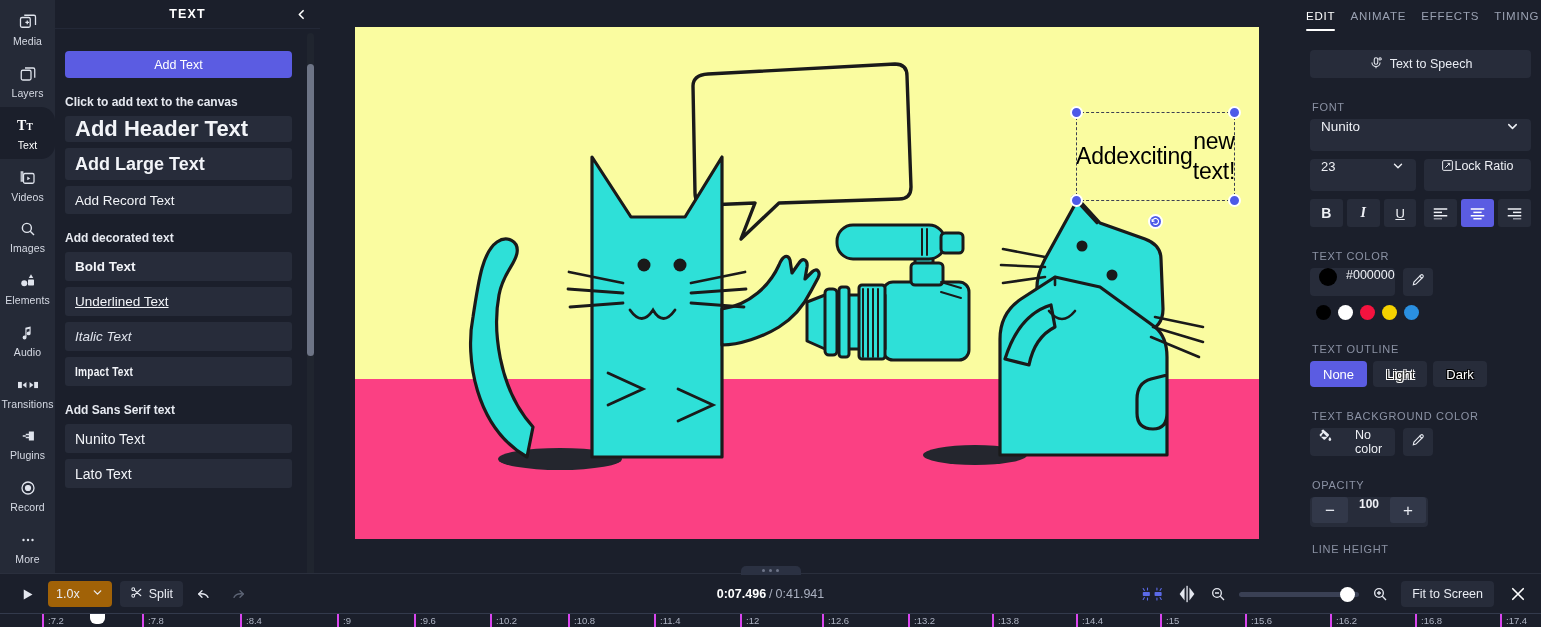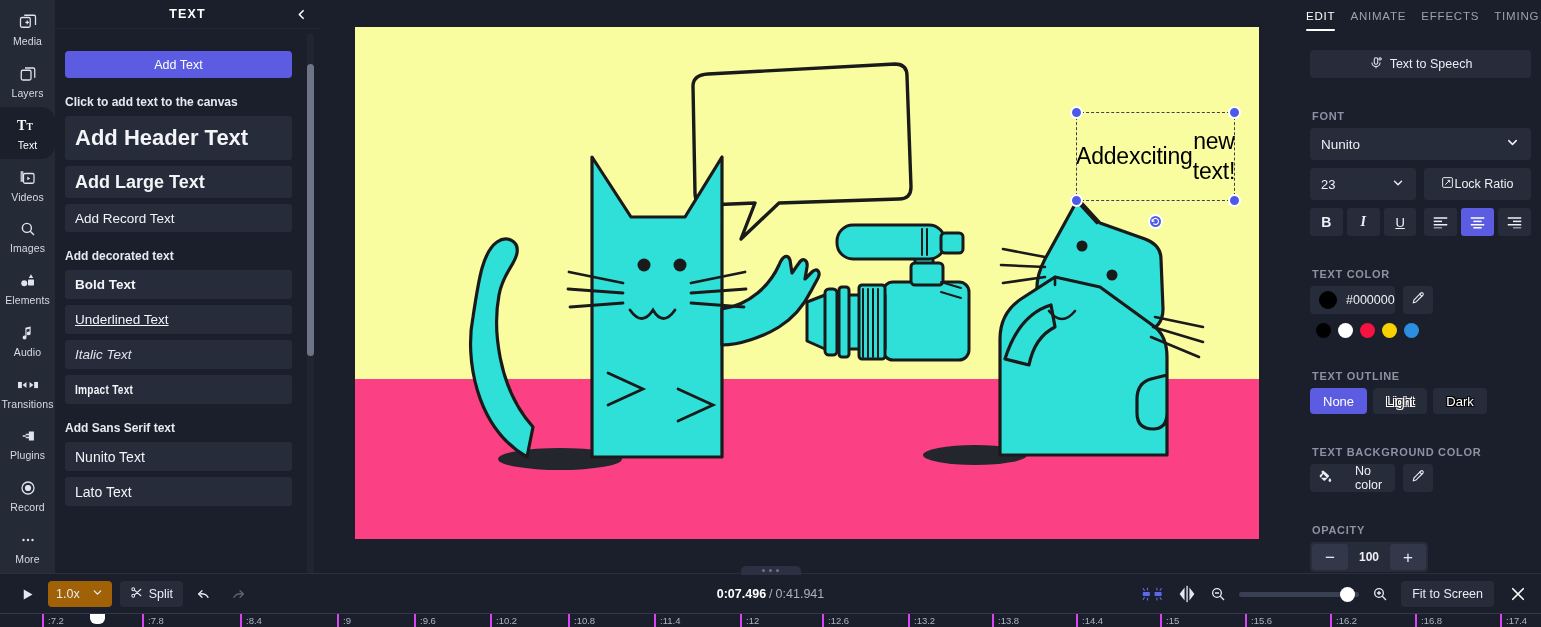--- a/index.html
+++ b/index.html
@@ -62,21 +62,21 @@
   }
   .sec-label {
     font-size: 12px; font-weight: bold; color: #e6e9f0;
     margin: 17px 0 7px 0;
   }
   .text-row {
     width: 227px; background: #272c3a; border-radius: 3px;
     margin-bottom: 6px; display: flex; align-items: center;
     padding: 0 10px; cursor: pointer; color: #f2f4f8;
   }
-  .text-row.h-header { height: 44px; font-size: 22px; font-weight: bold; }
+  .text-row.h-header { height: 26px; font-size: 22px; font-weight: bold; }
   .text-row.h-large  { height: 32px; font-size: 18px; font-weight: bold; }
   .text-row.h-def    { height: 28px; font-size: 13.5px; }
   .text-row.h-std    { height: 29px; font-size: 13.5px; }
   .t-bold { font-weight: bold; }
   .t-underline { text-decoration: underline; }
   .t-italic { font-style: italic; color:#dfe3ec; }
   .t-impact { font-weight: bold; font-stretch: condensed; font-size: 13px !important;
               transform: scaleX(.78); transform-origin: left center; letter-spacing:.3px;}
   .t-nunito { font-size: 14px !important; }
   .t-bebas { font-weight: bold; font-size: 13px !important; letter-spacing:.4px;
@@ -143,23 +143,23 @@
     content: ""; position: absolute; left: 0; right: 0; bottom: 0;
     height: 2px; background: #ffffff; border-radius: 1px;
   }
   .prop-sec { padding: 0 10px; }
   #tts-btn {
     width: 221px; height: 28px; margin-top: 14px;
     background: #272c3a; border: none; border-radius: 4px; color: #e9ecf3;
     font-size: 12.5px; font-family: "Liberation Sans", sans-serif;
     display: flex; align-items: center; justify-content: center; gap: 7px; cursor: pointer;
   }
-  .p-label { font-size: 11px; color: #8b92a4; letter-spacing: .7px; margin: 32px 0 6px 2px; font-weight: bold; }
+  .p-label { font-size: 11px; color: #8b92a4; letter-spacing: .7px; margin: 23px 0 6px 2px; }
   .ctl {
-    background: #272c3a; border-radius: 4px; display: flex; align-items: center;
+    background: #272c3a; border-radius: 4px; display: flex; 
     color: #eef0f5; cursor: pointer;
   }
   #font-select { width: 221px; height: 32px; justify-content: space-between; padding: 0 11px; font-size: 13.5px; }
   .row { display: flex; gap: 8px; margin-top: 8px; }
   #font-size { width: 106px; height: 32px; justify-content: space-between; padding: 0 11px; font-size: 13px; }
   #lock-ratio { width: 107px; height: 32px; justify-content: center; gap: 0; font-size: 12.5px; }
   #style-row { display: flex; gap: 4px; margin-top: 8px; }
   .sbtn {
     width: 34px; height: 28px; background: #272c3a; border-radius: 3px;
     display: flex; align-items: center; justify-content: center; cursor: pointer; color: #eef0f5;

